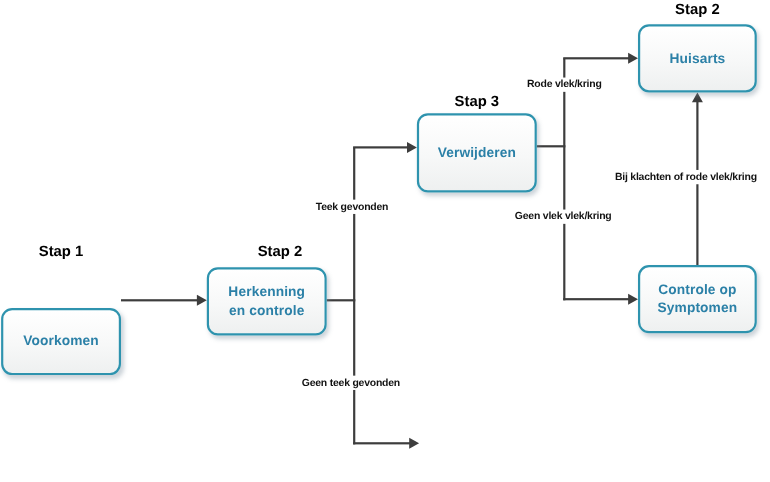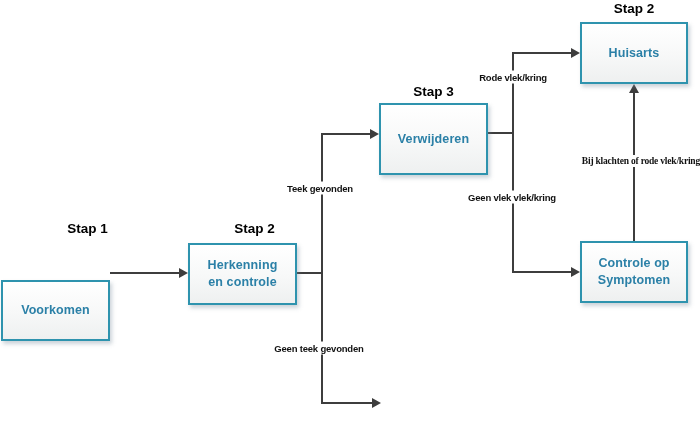--- a/index.html
+++ b/index.html
@@ -4,21 +4,21 @@
 <style>
   html,body{margin:0;padding:0;background:#ffffff;}
   #canvas{
     position:relative;width:700px;height:438px;background:#ffffff;
     overflow:hidden;
     font-family:"Liberation Sans","DejaVu Sans",sans-serif;
   }
   
   .node{
     position:absolute;box-sizing:border-box;
-    border:2px solid #2e93ae;border-radius:0;
+    border:2px solid #2e93ae;border-radius:10px;
     background:linear-gradient(to bottom,#ffffff 0%,#f7f8f8 55%,#eef0f0 100%);
     box-shadow:2px 3px 4px rgba(120,140,155,0.38);
     display:flex;align-items:center;justify-content:center;
   }
   .node-label{
     color:#2b80a7;font-weight:bold;font-size:12.5px;line-height:1.35;
     text-align:center;white-space:pre-line;letter-spacing:0.1px;
   }
   
   .step-title{
@@ -38,29 +38,29 @@
     border-bottom:9px solid #3d3d3d;
   }
   
   .edge-label{
     position:absolute;background:#ffffff;color:#111111;
     font-weight:bold;font-size:9.5px;letter-spacing:-0.2px;
     padding:1px 3px;white-space:nowrap;
     transform:translate(-50%,-50%);
   }
   .edge-label.right-anchored{
-    transform:translateY(-50%);right:0;left:auto;padding-right:0;font-family:Liberation Serif, serif;
+    transform:translateY(-50%);right:0;left:auto;padding-right:12px;
   }
 </style>
 </head>
 <body>
 
 <div id="canvas">
 
-  <div class="step-title" style="left:1px;top:221px;width:109px;margin-left:32px;">Stap 1</div>
+  <div class="step-title" style="left:1px;top:221px;width:109px;">Stap 1</div>
   <div class="step-title" style="left:200px;top:221px;width:109px;">Stap 2</div>
   <div class="step-title" style="left:379px;top:84px;width:109px;">Stap 3</div>
   <div class="step-title" style="left:580px;top:1px;width:108px;">Stap 2</div>
 
   <div class="line" style="left:110px;top:272px;width:71px;height:2px;"></div>
   <div class="arrow-right" style="left:179px;top:268px;"></div>
 
   <div class="line" style="left:297px;top:272px;width:26px;height:2px;"></div>
   <div class="line" style="left:321px;top:134px;width:2px;height:270px;"></div>
 

